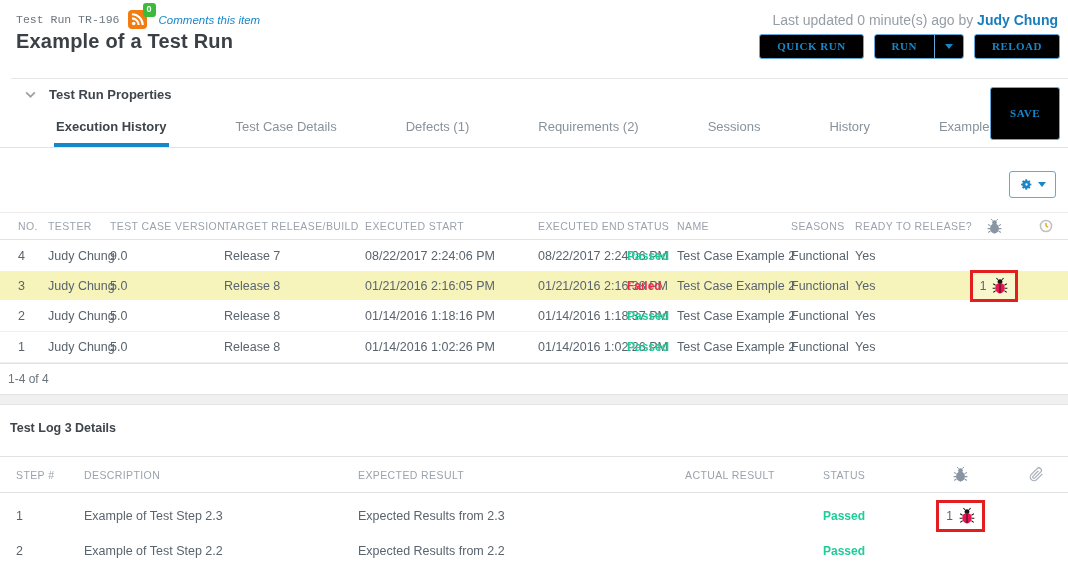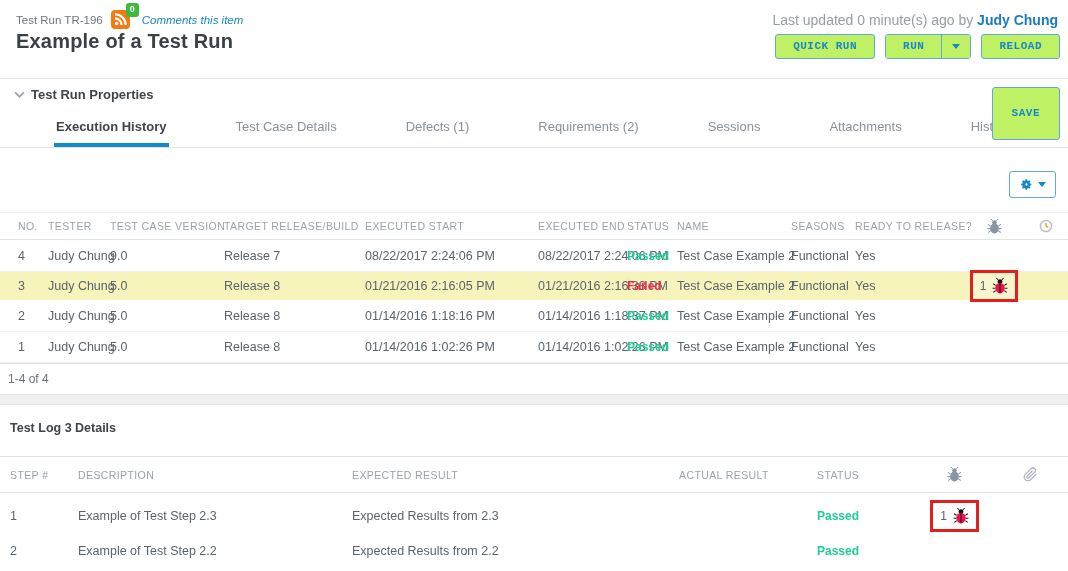--- a/index.html
+++ b/index.html
@@ -11,49 +11,49 @@
   html,body{margin:0;padding:0;}
   body{
     width:1068px;height:571px;overflow:hidden;background:#fff;
     font-family:"Liberation Sans",sans-serif;color:#5a646e;
   }
   .page{width:1068px;height:571px;position:relative;}
 
   
   .header{height:78px;position:relative;}
   .crumb-row{position:absolute;top:10px;left:16px;display:flex;align-items:center;gap:8px;}
-  .crumb{font-size:11.5px;color:#6d7780;}
+  .crumb{font-size:11.5px;color:#6d7780;font-family:Liberation Mono, monospace;}
   .rss-wrap{position:relative;display:inline-block;width:19px;height:19px;cursor:pointer;}
   .rss-wrap svg{display:block;}
   .rss-badge{
     position:absolute;top:-7px;right:-9px;background:var(--badge);color:#fff;
     font-size:9px;font-weight:bold;line-height:1;padding:2px 4px 3px;border-radius:3px;
   }
   .subscribe{font-size:11.5px;font-style:italic;color:var(--accent);text-decoration:none;cursor:pointer;margin-left:4px;}
   h1.title{
     position:absolute;top:30px;left:16px;margin:0;
     font-size:20px;font-weight:600;color:#3a4045;letter-spacing:.2px;
   }
   .last-updated{position:absolute;top:12px;right:10px;font-size:14px;color:#969ea5;}
   .last-updated .user{font-weight:bold;color:#1a7dbb;}
   .toolbar{position:absolute;top:34px;right:8px;display:flex;gap:10px;align-items:center;}
   .btn{
-    background:#bef264;border:1px solid #63a8d8;border-radius:3px;color:var(--accent);
-    font-family:Liberation Mono, monospace;font-size:11px;font-weight:bold;letter-spacing:.5px;
+    background:#000000;border:1px solid #63a8d8;border-radius:3px;color:var(--accent);
+    font-family:Liberation Serif, serif;font-size:11px;font-weight:bold;letter-spacing:.5px;
     padding:6px 17px;cursor:pointer;line-height:1;
   }
   .btn-group{display:inline-flex;border:1px solid #63a8d8;border-radius:3px;overflow:hidden;}
   .btn-group .btn{border:none;border-radius:0;}
   .btn-group .btn.caret-seg{border-left:1px solid #63a8d8;padding:6px 10px;display:flex;align-items:center;}
   .caret{width:0;height:0;border-left:4px solid transparent;border-right:4px solid transparent;border-top:5px solid var(--accent);display:inline-block;}
 
   
   .props-bar{
     height:32px;border-top:1px solid #e6e6e6;position:relative;
-    display:flex;align-items:center;padding-left:14px;gap:6px;
+    display:flex;align-items:center;padding-left:14px;gap:13px;margin-left:11px;
   }
   .props-title{font-size:13px;font-weight:bold;color:#3e454b;}
   .props-bar .save{position:absolute;right:8px;top:8px;padding:20px 19px;}
 
   
   .tabs{height:38px;border-bottom:1px solid #e1e4e6;display:flex;align-items:stretch;padding-left:16px;}
   .tab{
     font-size:13px;color:#87929b;display:flex;align-items:center;
     margin-right:27px;border-bottom:4px solid transparent;padding:0 2px;cursor:pointer;white-space:nowrap;margin-left:38px;
   }
@@ -95,21 +95,21 @@
 
   
   .band{height:11px;background:#f0f0f0;border-top:1px solid #e4e4e4;border-bottom:1px solid #e4e4e4;}
 
   
   .log-head-area{height:51px;padding:13px 0 0 10px;}
   .log-title{font-size:12.5px;font-weight:bold;color:#3e454b;}
   .step-row{
     display:grid;
     grid-template-columns:68px 274px 327px 138px 100px 75px 76px;
-    padding-left:10px;align-items:center;
+    padding-left:16px;align-items:center;
   }
   .step-head{height:37px;border-top:1px solid #dfe3e6;border-bottom:1px solid #dfe3e6;}
   .step-row.r1{height:45px;}
   .step-row.r2{height:24px;align-items:start;padding-top:6px;}
 
   svg{display:block;}
   .bug{color:#8a95a3;--bug-body:#8a95a3;}
   .bug.red{color:#151515;--bug-body:var(--bug-red);}
 </style>
 </head>
@@ -164,21 +164,20 @@
     <span class="props-title">Test Run Properties</span>
     <button class="btn save">SAVE</button>
   </div>
 
   <div class="tabs">
     <span class="tab active">Execution History</span>
     <span class="tab">Test Case Details</span>
     <span class="tab">Defects (1)</span>
     <span class="tab">Requirements (2)</span>
     <span class="tab">Sessions</span>
-    <span class="tab">Attachments</span>
     <span class="tab">History</span>
     <span class="tab">Example</span>
   </div>
 
   <div class="gear-row">
     <button class="gear-btn">
       <svg width="13" height="13" viewBox="0 0 24 24">
         <path fill="#1787c9" d="M12 8a4 4 0 1 0 0 8 4 4 0 0 0 0-8zm9 5.5v-3l-2.6-.5a6.7 6.7 0 0 0-.6-1.5l1.5-2.2-2.1-2.1-2.2 1.5c-.5-.3-1-.5-1.5-.6L13 2.5h-3l-.5 2.6c-.5.1-1 .3-1.5.6L5.8 4.2 3.7 6.3l1.5 2.2c-.3.5-.5 1-.6 1.5l-2.6.5v3l2.6.5c.1.5.3 1 .6 1.5l-1.5 2.2 2.1 2.1 2.2-1.5c.5.3 1 .5 1.5.6l.5 2.6h3l.5-2.6c.5-.1 1-.3 1.5-.6l2.2 1.5 2.1-2.1-1.5-2.2c.3-.5.5-1 .6-1.5l2.6-.5z"></path>
         <circle cx="12" cy="12" r="2.1" fill="#fff"></circle>
       </svg>

